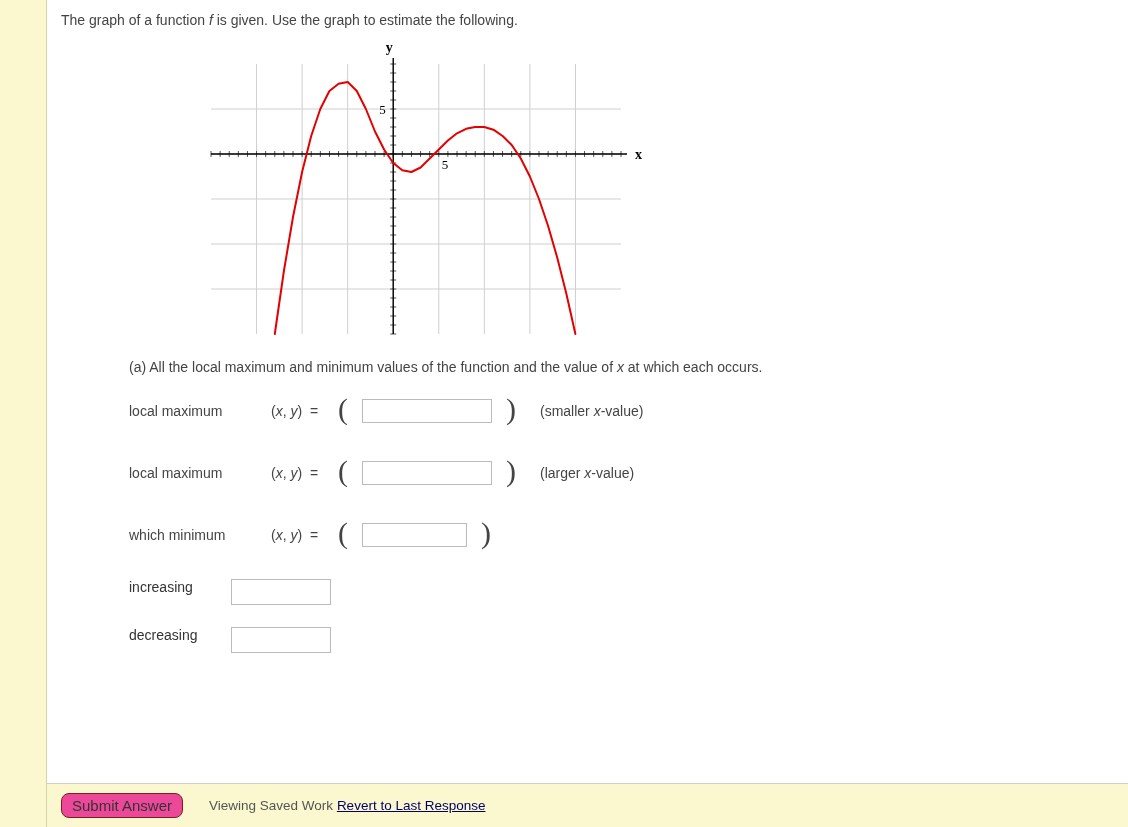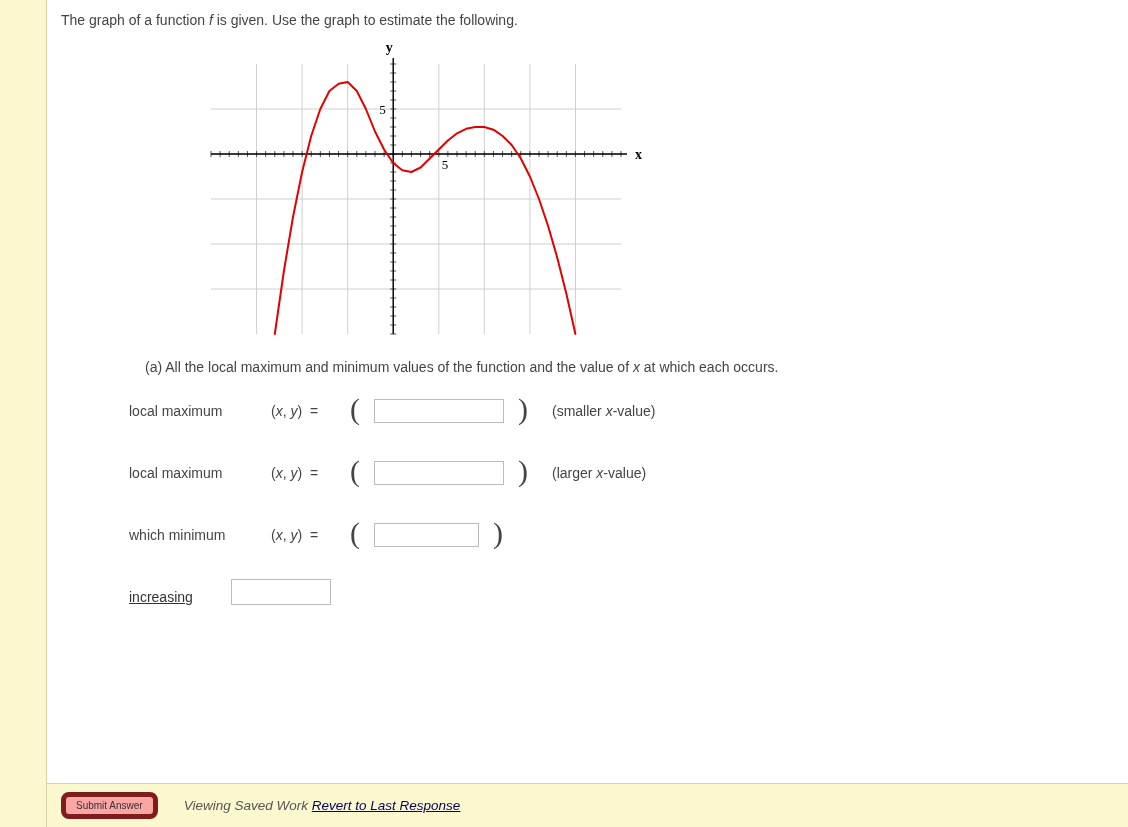--- a/index.html
+++ b/index.html
@@ -33,37 +33,37 @@
   }
   .prompt .fvar{font-style:italic;}
   .graph-wrap{
     margin:4px 0 10px 140px;
   }
   .indent{
     margin-left:68px;
   }
   .part{
     color:#444;
-    margin:12px 0 18px 16px;
+    margin:12px 0 18px 0;
   }
   .xvar{font-style:italic;}
   .row{
     display:flex;
     align-items:center;
     gap:12px;
     margin:0 0 26px 0;
     height:36px;
     color:#444;
   }
   .row .lbl{
     width:130px;
   }
   .xy{
     font-family:Verdana,Geneva,sans-serif;
-    margin-right:14px;
+    margin-right:2px;
   }
   .paren{
     font-family:"Times New Roman",serif;
     font-size:30px;
     font-weight:400;
     position:relative;
     top:-2px;
     padding:0 2px;
   }
   input.ans{
@@ -80,51 +80,49 @@
     width:100px;
     border:1px solid #bbb;
     padding:1px 4px;
     box-sizing:border-box;
   }
   .note{
     margin-left:10px;
   }
   .row2{
     display:flex;
-    align-items:flex-end;
+    align-items:flex-start;
     gap:22px;
     margin:0 0 22px 0;
-    text-decoration:underline;
   }
   .row2 .lbl2{width:80px;}
   .footer{
     position:absolute;
     left:0;
     right:0;
     bottom:0;
     height:44px;
     background:#fbf8cf;
     border-top:1px solid #cfcfcf;
     display:flex;
     align-items:center;
     padding-left:14px;
     gap:26px;
     box-sizing:border-box;
   }
   button.submit{
-    background:#fca5a5;
-    border:5px solid #7f1d1d;
+    background:#ec4899;
+    border:1px solid #7f1d1d;
     border-radius:8px;
     padding:3px 10px;
-    font-size:10px;
+    font-size:15px;
     color:#333;
     cursor:pointer;
   }
   .viewing{
-    font-style:italic;
     color:#555;
     font-size:13.5px;
   }
   .viewing a{
     color:#006;
     text-decoration:underline;
   }
 </style>
 </head>
 <body>
@@ -278,20 +276,24 @@
         <span class="paren">(</span>
         <input class="ans narrow" type="text" style="">
         <span class="paren">)</span>
       </div>
 
 
       <div class="row2">
         <span class="lbl2">increasing</span>
         <input class="interval" type="text" style="">
       </div>
+      <div class="row2">
+        <span class="lbl2">decreasing</span>
+        <input class="interval" type="text" style="">
+      </div>
     </div>
 
     <div class="footer">
       <button class="submit">Submit Answer</button>
       <span class="viewing">
         <span>Viewing Saved Work </span><a href="#">Revert to Last Response</a>
       </span>
     </div>
 
   </div>

